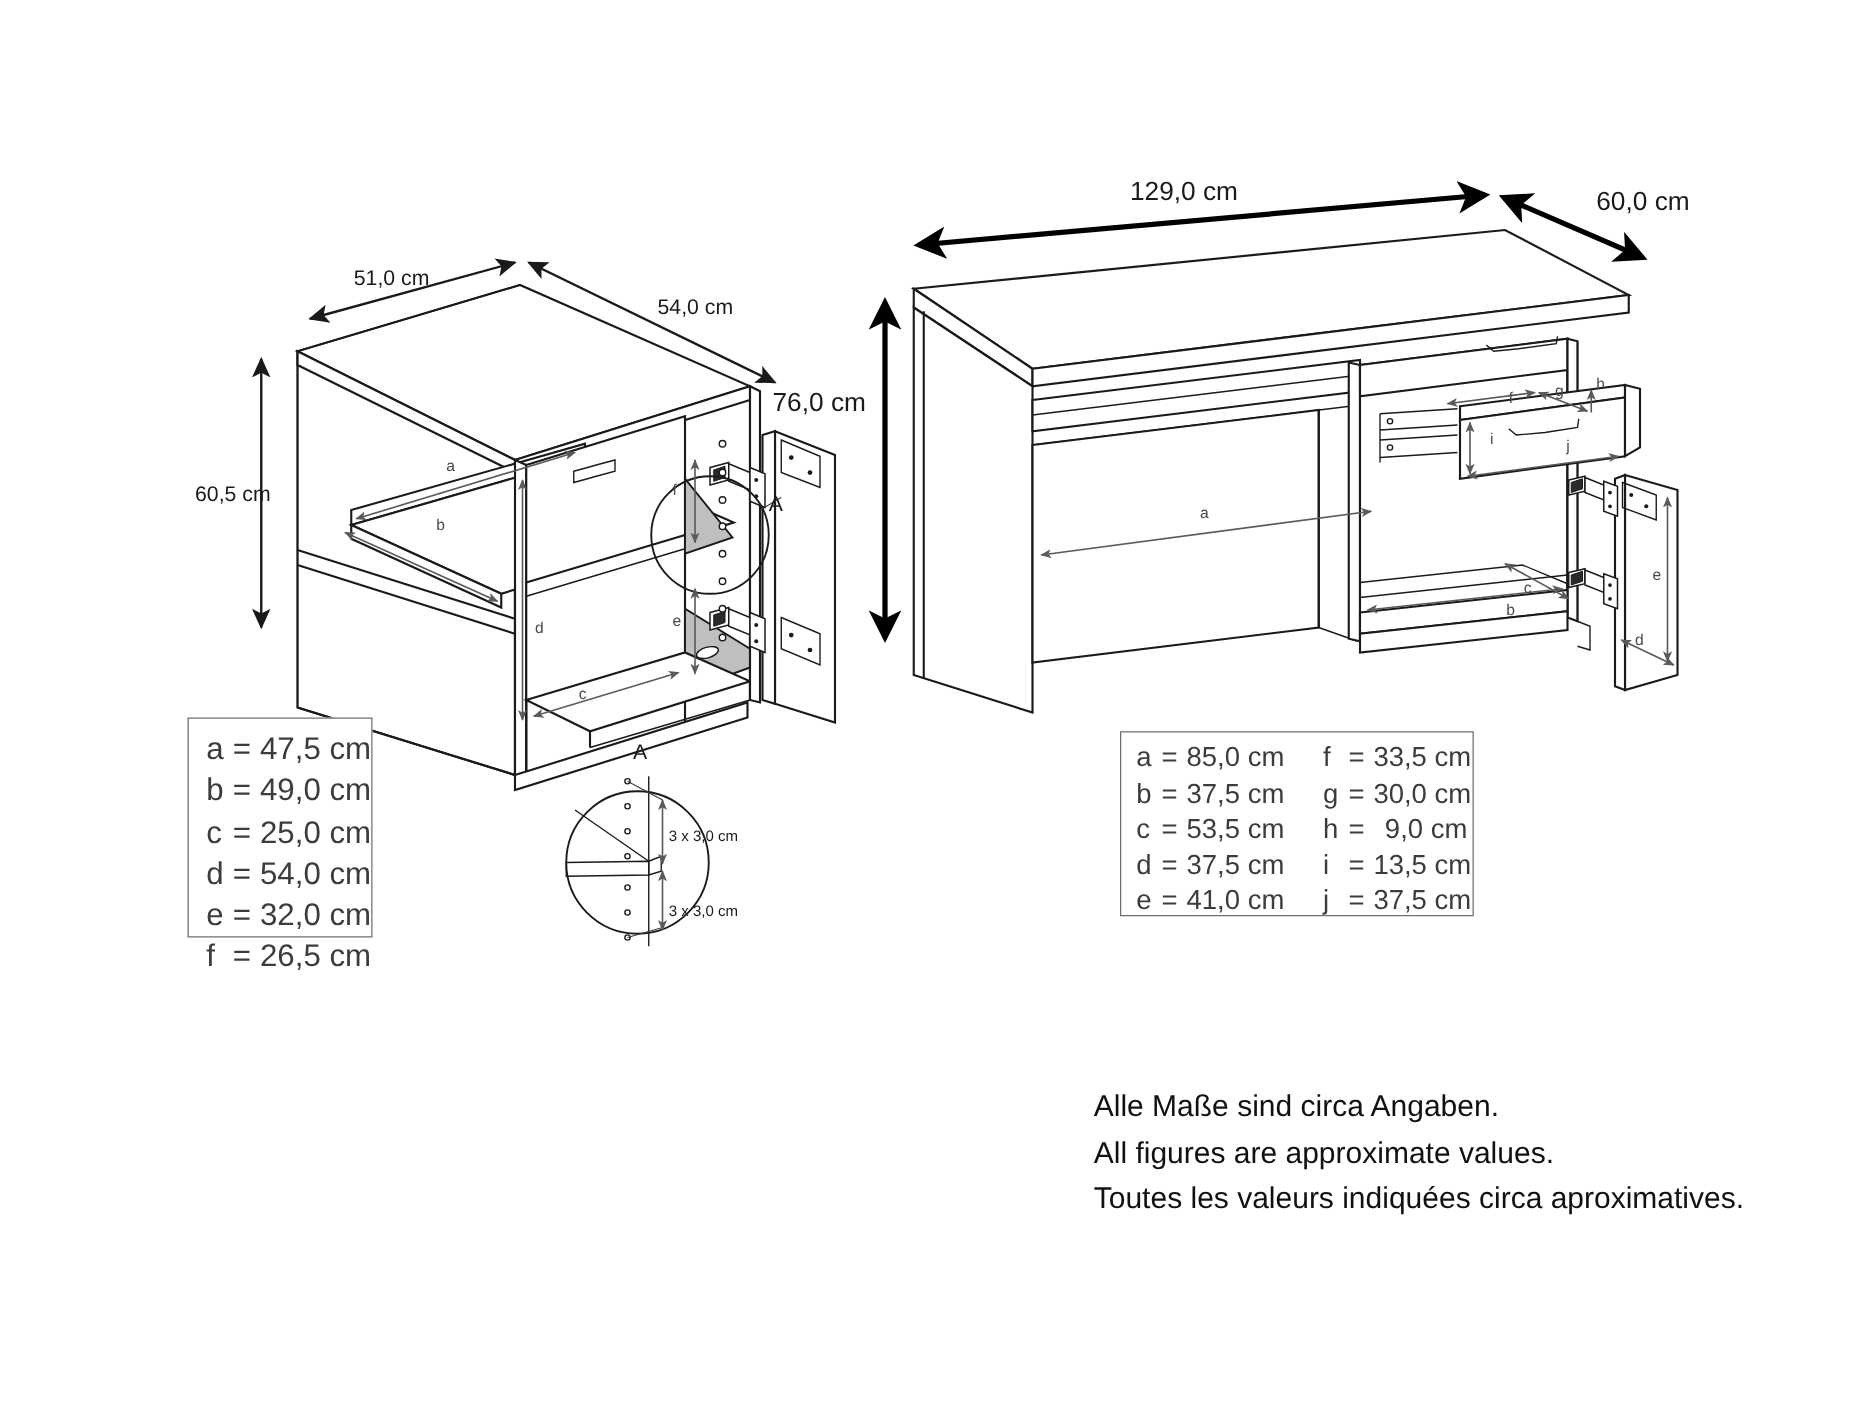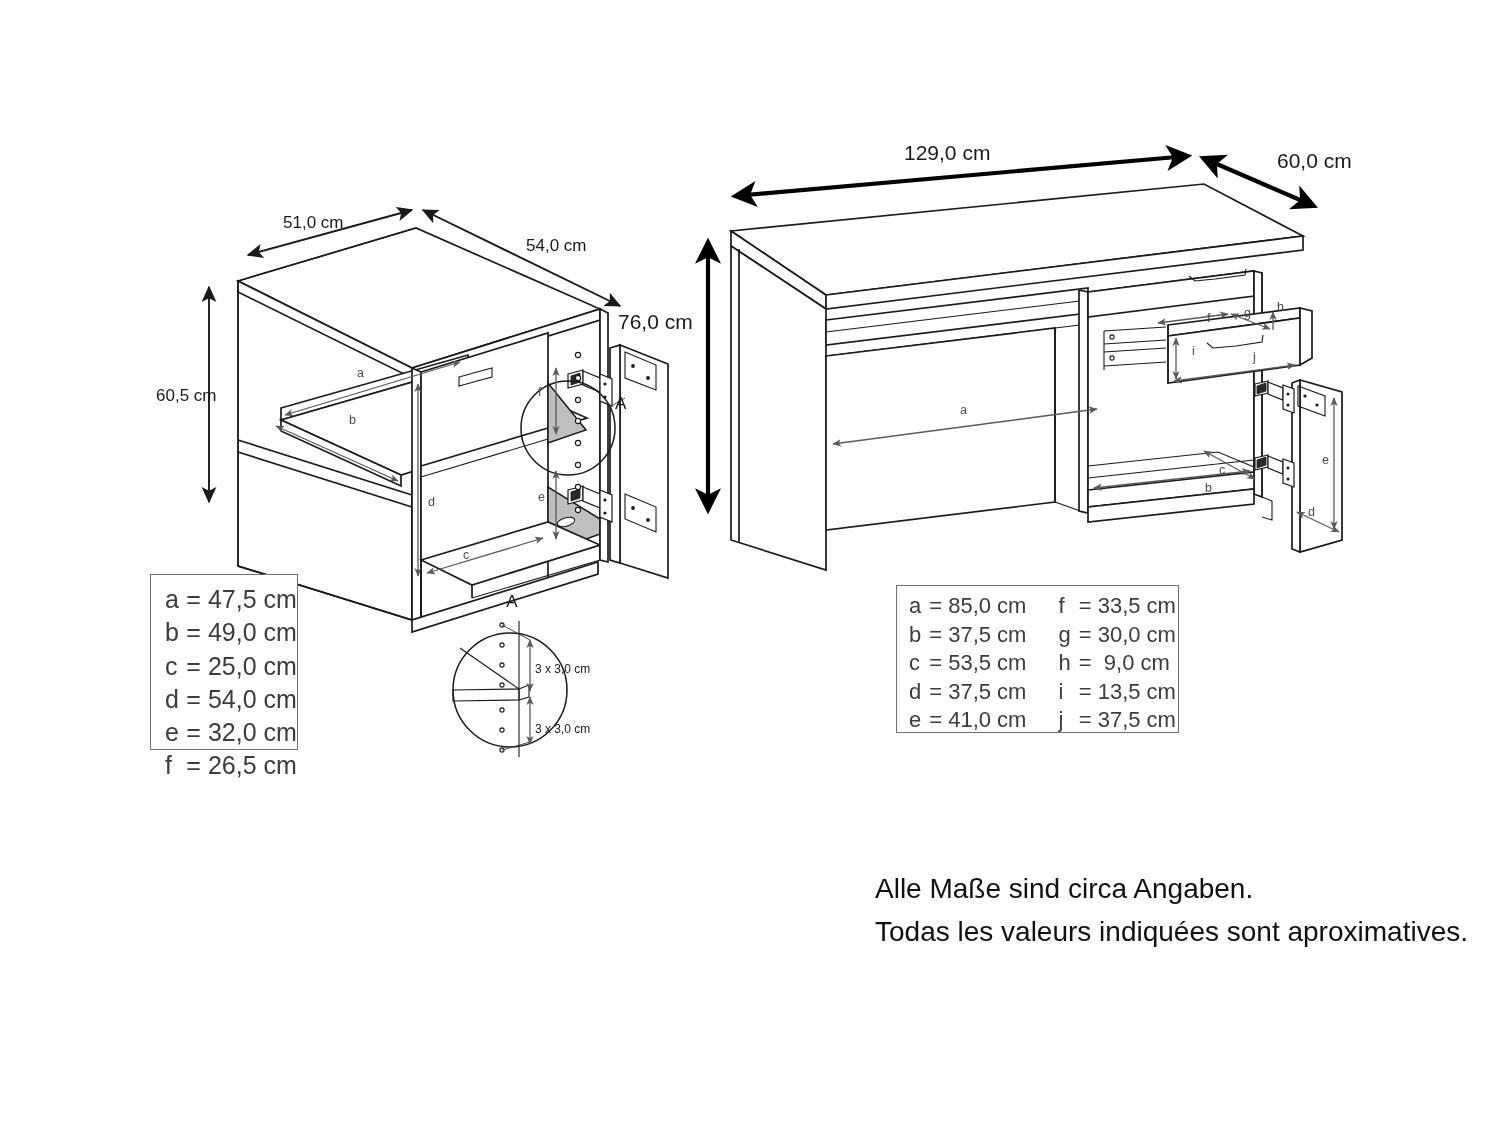--- a/index.html
+++ b/index.html
@@ -66,27 +66,27 @@
   #legend-right { left: 896px; top: 585px; width: 283px; height: 148px; }
   #legend-right .legend-grid {
     grid-template-columns: auto auto auto 20px auto auto auto;
     font-size: 22px;
     line-height: 1.30;
     padding: 6px 0 0 12px;
     column-gap: 5px;
   }
   .lg-key { text-align: left; }
   .lg-eq  { text-align: center; }
-  .lg-val { text-align: left; }
+  .lg-val { text-align: center; }
 
   #notes {
     position: absolute;
     left: 875px;
     top: 868px;
-    font-size: 28px;
+    font-size: 24px;
     line-height: 1.53;
     color: #111111;
     white-space: pre;
   }
 </style>
 </head>
 <body>
 
 <div id="page">
 
@@ -385,15 +385,15 @@
   </svg>
 
   <div class="legend-box" id="legend-left">
     <div class="legend-grid" id="legend-left-grid"><div class="lg-key">a</div><div class="lg-eq">=</div><div class="lg-val">47,5 cm</div><div class="lg-key">b</div><div class="lg-eq">=</div><div class="lg-val">49,0 cm</div><div class="lg-key">c</div><div class="lg-eq">=</div><div class="lg-val">25,0 cm</div><div class="lg-key">d</div><div class="lg-eq">=</div><div class="lg-val">54,0 cm</div><div class="lg-key">e</div><div class="lg-eq">=</div><div class="lg-val">32,0 cm</div><div class="lg-key">f</div><div class="lg-eq">=</div><div class="lg-val">26,5 cm</div></div>
   </div>
 
   <div class="legend-box" id="legend-right">
     <div class="legend-grid" id="legend-right-grid"><div class="lg-key">a</div><div class="lg-eq">=</div><div class="lg-val">85,0 cm</div><div class="lg-gap"></div><div class="lg-key">f</div><div class="lg-eq">=</div><div class="lg-val">33,5 cm</div><div class="lg-key">b</div><div class="lg-eq">=</div><div class="lg-val">37,5 cm</div><div class="lg-gap"></div><div class="lg-key">g</div><div class="lg-eq">=</div><div class="lg-val">30,0 cm</div><div class="lg-key">c</div><div class="lg-eq">=</div><div class="lg-val">53,5 cm</div><div class="lg-gap"></div><div class="lg-key">h</div><div class="lg-eq">=</div><div class="lg-val"> 9,0 cm</div><div class="lg-key">d</div><div class="lg-eq">=</div><div class="lg-val">37,5 cm</div><div class="lg-gap"></div><div class="lg-key">i</div><div class="lg-eq">=</div><div class="lg-val">13,5 cm</div><div class="lg-key">e</div><div class="lg-eq">=</div><div class="lg-val">41,0 cm</div><div class="lg-gap"></div><div class="lg-key">j</div><div class="lg-eq">=</div><div class="lg-val">37,5 cm</div></div>
   </div>
 
-  <div id="notes"><div>Alle Maße sind circa Angaben.</div><div>Todas les valeurs indiquées sont aproximatives.</div></div>
+  <div id="notes"><div>Alle Maße sind circa Angaben.</div><div>All figures are approximate values.</div><div>Toutes les valeurs indiquées circa aproximatives.</div></div>
 
 </div>
 
 </body></html>

